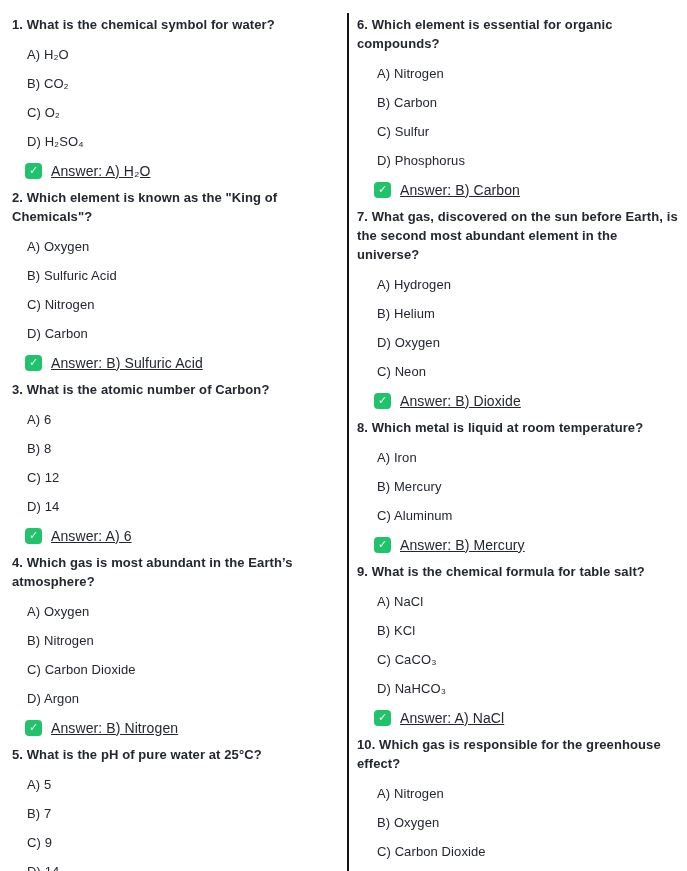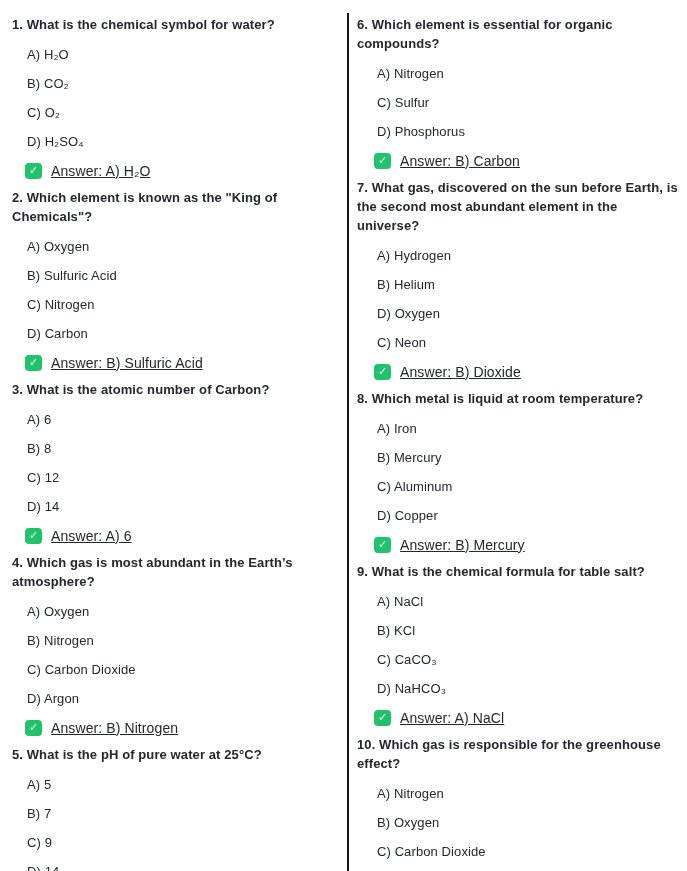--- a/index.html
+++ b/index.html
@@ -153,20 +153,21 @@
         <p class="q-option">C) 9</p>
         <p class="q-option">D) 14</p>
       </section>
     </section>
   <div class="divider"></div>
   <section class="col col-right">
       <section class="question-block">
         <h2 class="q-heading">6. Which element is essential for organic
 compounds?</h2>
         <p class="q-option">A) Nitrogen</p>
+        <p class="q-option">B) Carbon</p>
         <p class="q-option">C) Sulfur</p>
         <p class="q-option">D) Phosphorus</p>
         <p class="q-answer">
           <span class="check-icon">✓</span>
           <span class="q-answer-text">Answer: B) Carbon</span>
         </p>
       </section>
       <section class="question-block">
         <h2 class="q-heading">7. What gas, discovered on the sun before Earth, is
 the second most abundant element in the universe?</h2>
@@ -177,21 +178,20 @@
         <p class="q-answer">
           <span class="check-icon">✓</span>
           <span class="q-answer-text">Answer: B) Dioxide</span>
         </p>
       </section>
       <section class="question-block">
         <h2 class="q-heading">8. Which metal is liquid at room temperature?</h2>
         <p class="q-option">A) Iron</p>
         <p class="q-option">B) Mercury</p>
         <p class="q-option">C) Aluminum</p>
-        <p class="q-option">D) Copper</p>
         <p class="q-answer">
           <span class="check-icon">✓</span>
           <span class="q-answer-text">Answer: B) Mercury</span>
         </p>
       </section>
       <section class="question-block">
         <h2 class="q-heading">9. What is the chemical formula for table salt?</h2>
         <p class="q-option">A) NaCl</p>
         <p class="q-option">B) KCl</p>
         <p class="q-option">C) CaCO₃</p>

